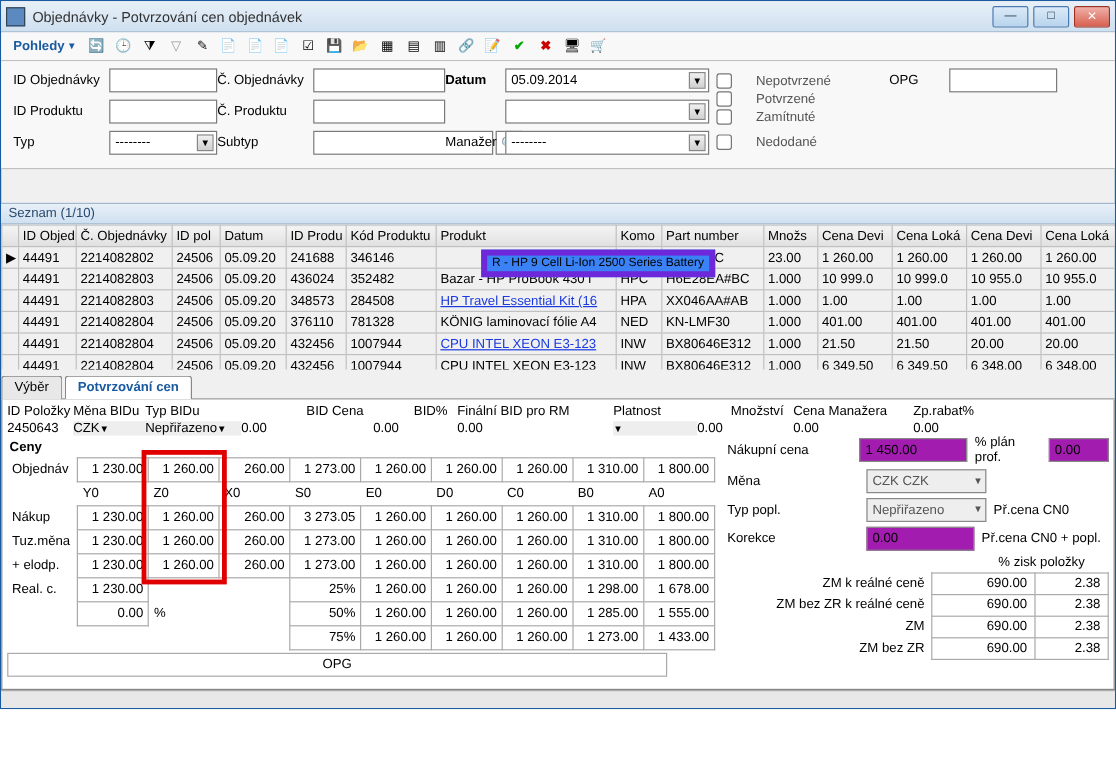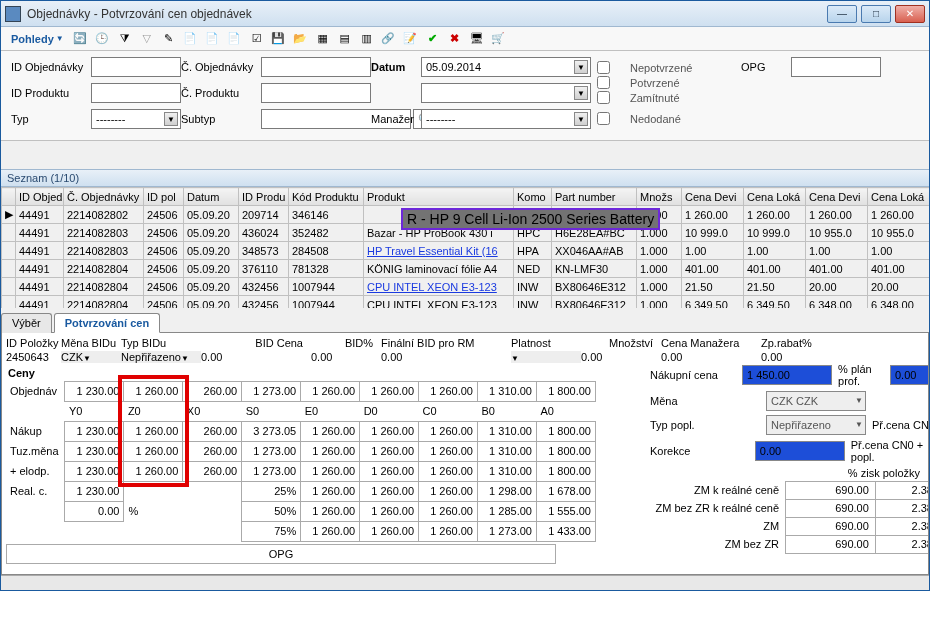--- a/index.html
+++ b/index.html
@@ -21,37 +21,37 @@
   .filter-grid .combo { height:20px; border:1px solid #7a7a7a; background:#fff; display:flex;align-items:center;justify-content:space-between;padding:0 2px 0 4px; }
   .filter-grid .combo .arr { width:14px;height:14px;border:1px solid #888;background:linear-gradient(#f0f0f0,#d0d0d0);display:flex;align-items:center;justify-content:center;font-size:8px; }
   .chk-col { display:flex;flex-direction:column;gap:2px;margin-left:6px; }
   .chk-col label { display:flex;align-items:center;gap:20px;color:#555; }
   .chk-col input { width:13px;height:13px; }
   .list-header { background:linear-gradient(#e8f0f8,#cfe0f0); padding:2px 6px;border:1px solid #a0b8d0;border-left:none;border-right:none;color:#2a4a70; }
   table { border-collapse: collapse; width:100%; table-layout:fixed; }
   th, td { border:1px solid #c0c0c0; padding:1px 3px; height:18px; overflow:hidden; white-space:nowrap; text-align:left; }
   th { background:linear-gradient(#f4f4f4,#e0e0e0); font-weight:normal; }
   .grid-wrap { height:130px; overflow:hidden; position:relative; }
-  .tooltip { position:absolute; background:#737373; border:2px solid #6d28d9; padding:1px 4px; font-size:14px; z-index:10; }
+  .tooltip { position:absolute; background:#3b82f6; border:5px solid #6d28d9; padding:1px 4px; font-size:10px; z-index:10; }
   .tabs { display:flex; border-bottom:1px solid #888; margin-top:4px; }
   .tab { padding:3px 10px; border:1px solid #888; border-bottom:none; background:#e8e8e8; margin-right:2px; border-radius:3px 3px 0 0; position:relative;top:1px; }
   .tab.active { background:#fff; color:#1a5aa0; font-weight:bold; border-bottom:1px solid #fff; }
   .detail { background:#fff; border:1px solid #888; border-top:none; padding:4px; position:relative; height:260px; overflow:hidden; }
   .price-area { display:flex; }
   .price-left { flex:0 0 590px; }
   .price-right { flex:1; padding-left:10px; }
   .ceny-label { font-weight:bold; margin:4px 0 2px 2px; }
   .pgrid td { text-align:right; padding:1px 4px; height:20px; border:1px solid #aaa; }
   .pgrid .lbl { text-align:left; border:none; background:transparent; }
   .pgrid .nob { border:none; background:transparent; }
   .pgrid .colhdr { text-align:left; border:none; background:transparent; font-size:11px; }
   .redbox { position:absolute; border:4px solid #e00000; pointer-events:none; }
-  .right-lbl { display:inline-block; width:110px;margin-left:44px; }
+  .right-lbl { display:inline-block; width:110px; }
   .right-row { display:flex;align-items:center;gap:6px;margin-bottom:4px; }
-  .right-row .field { height:20px;border:1px solid #888;background:#1d4ed8;padding:0 4px;min-width:90px;display:flex;align-items:center; }
+  .right-row .field { height:20px;border:1px solid #888;background:#a21caf;padding:0 4px;min-width:90px;display:flex;align-items:center; }
   .right-row .combo2 { height:20px;border:1px solid #888;background:#eee;padding:0 2px 0 4px;min-width:100px;display:flex;align-items:center;justify-content:space-between;color:#555; }
   .bottom-tbl td { border:1px solid #aaa; padding:1px 6px; height:18px; text-align:right; }
   .bottom-tbl .lab { border:none;text-align:right;margin-left:24px; }
   .hscroll { height:16px;background:#e8e8e8;border-top:1px solid #aaa; }
   a.link { color:#1a3ae0; text-decoration:underline; }
   .opg-bar { border:1px solid #aaa; padding:3px; text-align:center; margin-top:2px; width:550px;}
 </style>
 </head>
 <body>
 
@@ -181,21 +181,21 @@
             <th style="width:62px">Cena Loká</th>
             <th style="width:62px">Cena Devi</th>
             <th style="width:62px">Cena Loká</th>
           </tr>
           <tr>
             <td>▶</td>
             <td>44491</td>
             <td>2214082802</td>
             <td>24506</td>
             <td>05.09.20</td>
-            <td>209714</td>
+            <td>241688</td>
             <td>346146</td>
             <td></td>
             <td> </td>
             <td>03AA#AC</td>
             <td>23.00</td>
             <td>1 260.00</td>
             <td>1 260.00</td>
             <td>1 260.00</td>
             <td>1 260.00</td>
           </tr>

